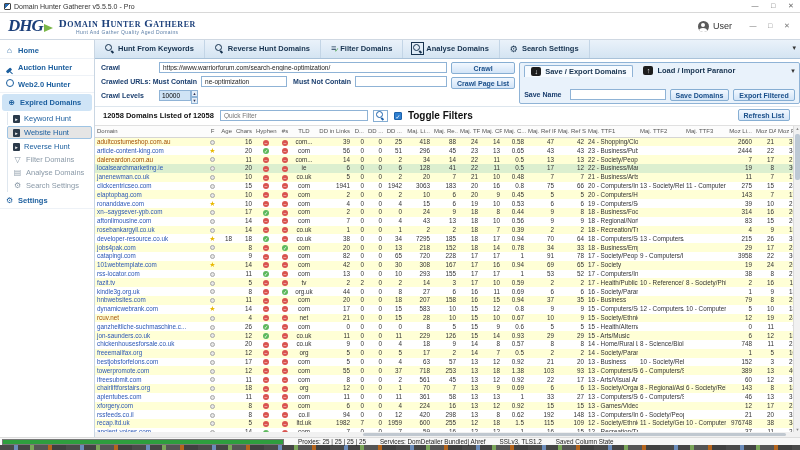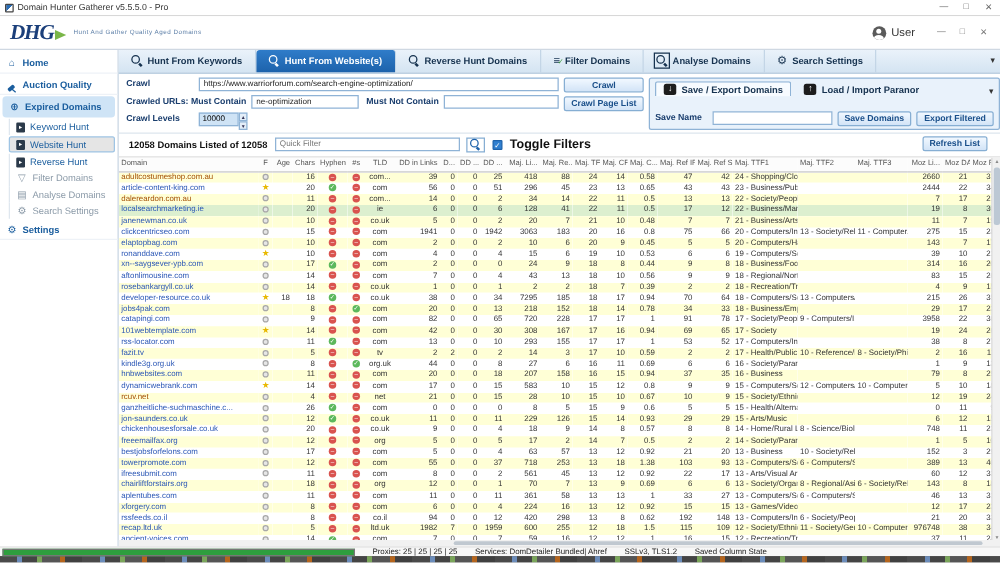--- a/index.html
+++ b/index.html
@@ -58,21 +58,21 @@
   .tinput{height:11px;border:1px solid #8fb3d6;font-size:6.5px;padding:0 3px;color:#222;background:#fff}
   .url-input{flex:1}
   .mc-input{width:86px}.mnc-input{width:92px}
   .spinwrap{display:flex;align-items:stretch;height:11px}
   .spin-input{width:32px;border:1px solid #8fb3d6;font-size:6.5px;padding:0 2px;background:#cfe3f5}
   .spin-btns{display:flex;flex-direction:column;width:7px}
   .spin-btns span{flex:1;font-size:4px;line-height:5px;text-align:center;background:#e4eef8;border:1px solid #8fb3d6;color:#335;cursor:pointer}
   .crawl-btns{width:90px;display:flex;flex-direction:column;gap:3px;padding:0 4px}
   .btn{height:12px;background:linear-gradient(#f2f8ff,#d2e4f7);border:1px solid #86aed3;border-radius:2px;color:#1a4f8a;font-size:7px;font-weight:bold;text-align:center;line-height:11px;cursor:pointer;white-space:nowrap;padding:0 5px}
   .save-panel{flex:1;border:1px solid #8fb3d6;background:#e9f2fb;border-radius:2px;padding:2px 4px;display:flex;flex-direction:column;justify-content:space-between}
-  .sp-tabs{display:flex;align-items:flex-end;gap:4px}
+  .sp-tabs{display:flex;align-items:center;gap:4px}
   .sp-tab{display:flex;align-items:center;gap:4px;font-size:7.5px;font-weight:bold;color:#16324f;padding:1px 6px;cursor:pointer}
   .sp-tab.active{background:#f7fbff;border:1px solid #8fb3d6;border-bottom:none;border-radius:2px 2px 0 0}
   .tray{width:10px;height:9px;background:#1d1d1d;border-radius:2px;color:#fff;font-size:7px;line-height:9px;text-align:center}
   .sp-caret{margin-left:auto;font-size:7px;color:#333;cursor:pointer}
   .sp-caret::before{content:'▾'}
   .sp-row{display:flex;align-items:center;gap:4px}
   .sn-input{flex:1;max-width:118px}
   
   .filterbar{height:18px;display:flex;align-items:center;gap:6px;padding:0 8px;position:relative}
   .count{font-size:7.5px;font-weight:bold;color:#111}
@@ -120,20 +120,21 @@
     <span class="wc ic-min"></span>
     <span class="wc ic-max"></span>
     <span class="wc ic-close"></span>
   </div>
 </div>
 
 <div class="appheader">
   <div class="logo">
     <span class="dhg">DHG</span>
     <div class="brandtext">
+      <span class="brandname">Domain Hunter Gatherer</span>
       <span class="tagline">Hunt And Gather Quality Aged Domains</span>
     </div>
   </div>
   <div class="userblock">
     <span class="avatar"></span>
     <span>User</span>
     <div class="hd-controls">
       <span class="wc ic-min"></span>
       <span class="wc ic-max"></span>
       <span class="wc ic-close"></span>
@@ -142,21 +143,25 @@
 </div>
 
 <div class="mainrow">
   <nav class="sidebar">
       <div class="nav-item">
         <span class="nav-ico ico-home">⌂</span>
         <span>Home</span>
       </div>
       <div class="nav-item">
         <span class="nav-ico ico-gavel"></span>
-        <span>Auction Quality</span>
+        <span>Auction Hunter</span>
+      </div>
+      <div class="nav-item">
+        <span class="nav-ico ico-circle"></span>
+        <span>Web2.0 Hunter</span>
       </div>
       <div class="nav-item active">
         <span class="nav-ico ico-globe">⊕</span>
         <span>Expired Domains</span>
       </div>
       <div class="nav-item sub">
         <span class="nav-ico ico-page">▸</span>
         <span>Keyword Hunt</span>
       </div>
       <div class="nav-item sub active">
@@ -183,24 +188,20 @@
         <span class="nav-ico ico-gear">⚙</span>
         <span>Settings</span>
       </div>
     </nav>
 
   <div class="content">
     <div class="tabbar">
       <div class="tab">
           <span class="mag"></span>
           <span>Hunt From Keywords</span>
-        </div>
-        <div class="tab active">
-          <span class="mag"></span>
-          <span>Hunt From Website(s)</span>
         </div>
         <div class="tab">
           <span class="mag"></span>
           <span>Reverse Hunt Domains</span>
         </div>
         <div class="tab">
           <span class="ico-lines">≡</span>
           <span>Filter Domains</span>
         </div>
         <div class="tab">

